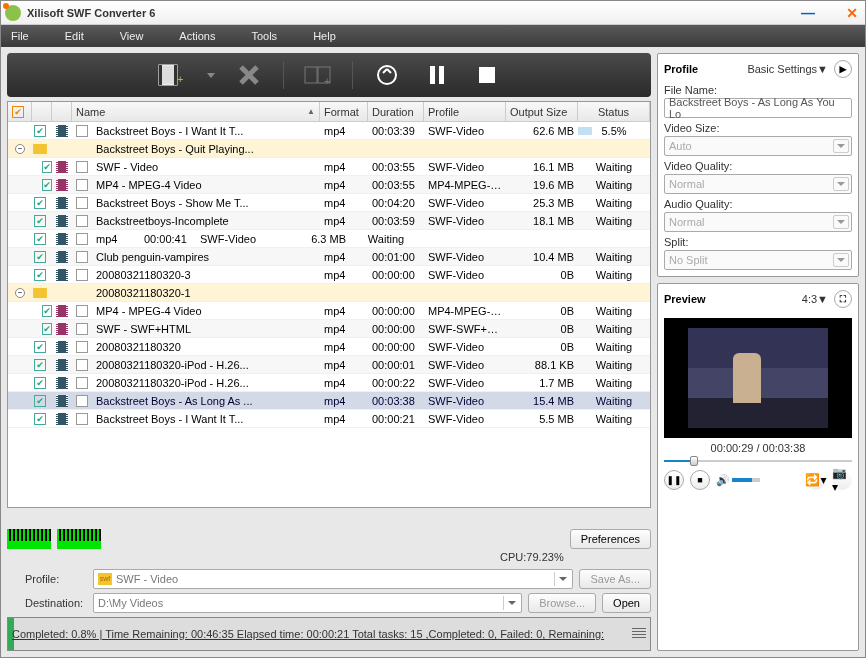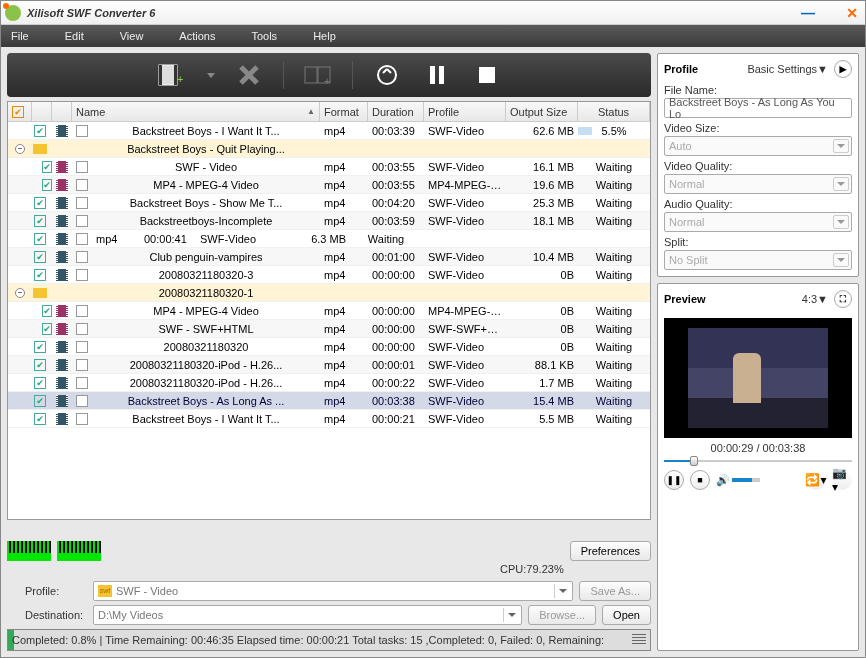--- a/index.html
+++ b/index.html
@@ -3,21 +3,21 @@
 <meta charset="utf-8">
 <style>
 * { box-sizing: border-box; margin: 0; padding: 0; font-family: Tahoma, Arial, sans-serif; font-size: 11px; }
 body { width: 866px; height: 658px; background: #fff; overflow: hidden; }
 .window { width: 866px; height: 658px; border: 1px solid #888; display: flex; flex-direction: column; }
 
 
 .titlebar { height: 24px; background: linear-gradient(#fff,#f0f0f0); display: flex; align-items: center; padding: 0 4px; border-bottom: 1px solid #ccc; }
 .titlebar .logo { width: 16px; height: 16px; background: #8bc34a; border-radius: 50%; margin-right: 6px; display:inline-block; position:relative;}
 .titlebar .logo::after{content:"";position:absolute;width:6px;height:6px;background:#ff6b00;border-radius:50%;top:-2px;left:-2px;}
-.titlebar .title { font-weight: bold; color: #333; flex:1;font-style:italic;}
+.titlebar .title { font-weight: bold; color: #333; flex:1;}
 .titlebar .winbtn { width: 18px; height: 18px; margin-left: 4px; display:flex;align-items:center;justify-content:center;cursor:pointer;}
 .winbtn.min{color:#0066cc;font-weight:bold;font-size:14px;}
 .winbtn.close{color:#ff6600;font-weight:bold;font-size:14px;}
 
 
 .menubar { height: 22px; background: linear-gradient(#5a5a5a,#3a3a3a); display:flex; align-items:center; padding:0 10px; gap:36px; }
 .menubar span { color:#eee; cursor:pointer; }
 
 
 .body { flex:1; display:flex; padding:6px; gap:6px; background:#e8e8e8; overflow:hidden;}
@@ -39,21 +39,21 @@
 .grid-body{flex:1;overflow-y:auto;}
 .row{display:flex;height:18px;align-items:center;font-size:11px;border-bottom:1px solid #f0f0f0;}
 .row.alt{background:#f7f7f7;}
 .row.sel{background:#d4d9e8;color:#003;}
 .row.folder{background:#fff4d6;}
 .cell{padding:0 4px;overflow:hidden;white-space:nowrap;text-overflow:ellipsis;}
 .cell.tree{width:24px;display:flex;align-items:center;justify-content:center;}
 .cell.chk{width:20px;display:flex;align-items:center;justify-content:center;}
 .cell.ico{width:20px;display:flex;align-items:center;justify-content:center;}
 .cell.ico2{width:20px;display:flex;align-items:center;justify-content:center;}
-.cell.name{flex:1;text-align:center;}
+.cell.name{flex:1;}
 .cell.fmt{width:48px;}
 .cell.dur{width:56px;}
 .cell.prof{width:82px;}
 .cell.size{width:72px;text-align:right;}
 .cell.stat{width:72px;text-align:center;position:relative;}
 .chkbox{width:12px;height:12px;border:1px solid #4a9;display:flex;align-items:center;justify-content:center;color:#2a7;font-size:9px;}
 .chkbox.orange{border-color:#e80;color:#e80;}
 .minus{width:10px;height:10px;border:1px solid #888;display:flex;align-items:center;justify-content:center;font-size:8px;background:#fff;border-radius:50%;}
 .folder-ico{width:14px;height:10px;background:#f4c430;border-radius:1px;position:relative;}
 .folder-ico::before{content:"";position:absolute;top:-2px;left:0;width:6px;height:2px;background:#f4c430;}
@@ -75,21 +75,21 @@
 .btn.dis{color:#999;}
 
 
 .form-row{display:flex;align-items:center;gap:6px;}
 .form-row label{width:62px;color:#333;margin-left:18px;}
 .combo{flex:1;height:20px;border:1px solid #aaa;border-radius:2px;background:#fff;display:flex;align-items:center;padding:0 4px;position:relative;color:#777;}
 .combo .arrow{position:absolute;right:2px;top:2px;bottom:2px;width:16px;border-left:1px solid #ccc;display:flex;align-items:center;justify-content:center;}
 .combo .arrow::after{content:"";border-left:4px solid transparent;border-right:4px solid transparent;border-top:4px solid #666;}
 
 
-.statusbar{height:22px;background:linear-gradient(90deg,#3a5 0%,#3a5 1%,#ddd 1%);border:1px solid #888;display:flex;align-items:center;padding:0 4px;font-size:10px;color:#333;gap:8px;}
+.statusbar{height:34px;background:linear-gradient(90deg,#3a5 0%,#3a5 1%,#ddd 1%);border:1px solid #888;display:flex;align-items:center;padding:0 4px;font-size:10px;color:#333;gap:8px;text-decoration:underline;}
 .statusbar .list-ico{margin-left:auto;width:14px;height:12px;background:repeating-linear-gradient(#666 0 1px,transparent 1px 3px);}
 
 
 .panel{background:#fff;border:1px solid #999;border-radius:2px;padding:6px;}
 .panel-head{display:flex;align-items:center;font-weight:bold;margin-bottom:6px;}
 .panel-head .spacer{flex:1;}
 .panel-head .link{font-weight:normal;color:#333;cursor:pointer;}
 .panel-head .circle{width:18px;height:18px;border:1px solid #aaa;border-radius:50%;display:flex;align-items:center;justify-content:center;margin-left:6px;font-size:9px;}
 .field-label{color:#333;margin:4px 0 2px;}
 .field-input{width:100%;height:20px;border:1px solid #aaa;border-radius:2px;padding:0 4px;color:#555;position:relative;display:flex;align-items:center;}

